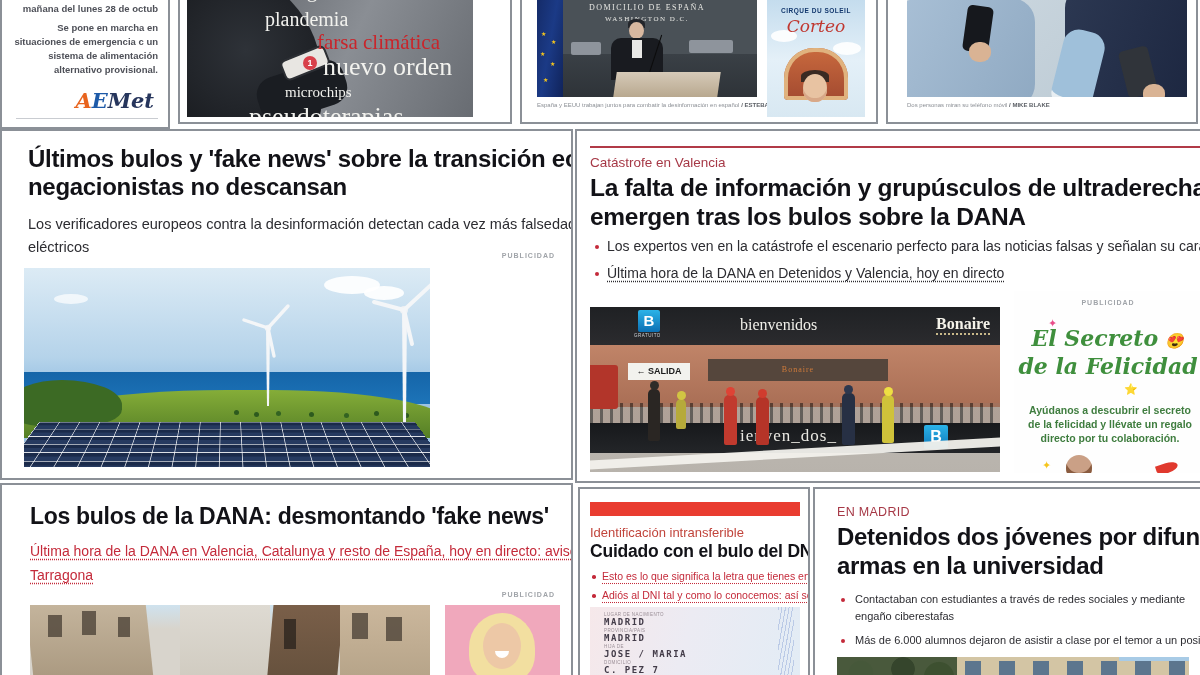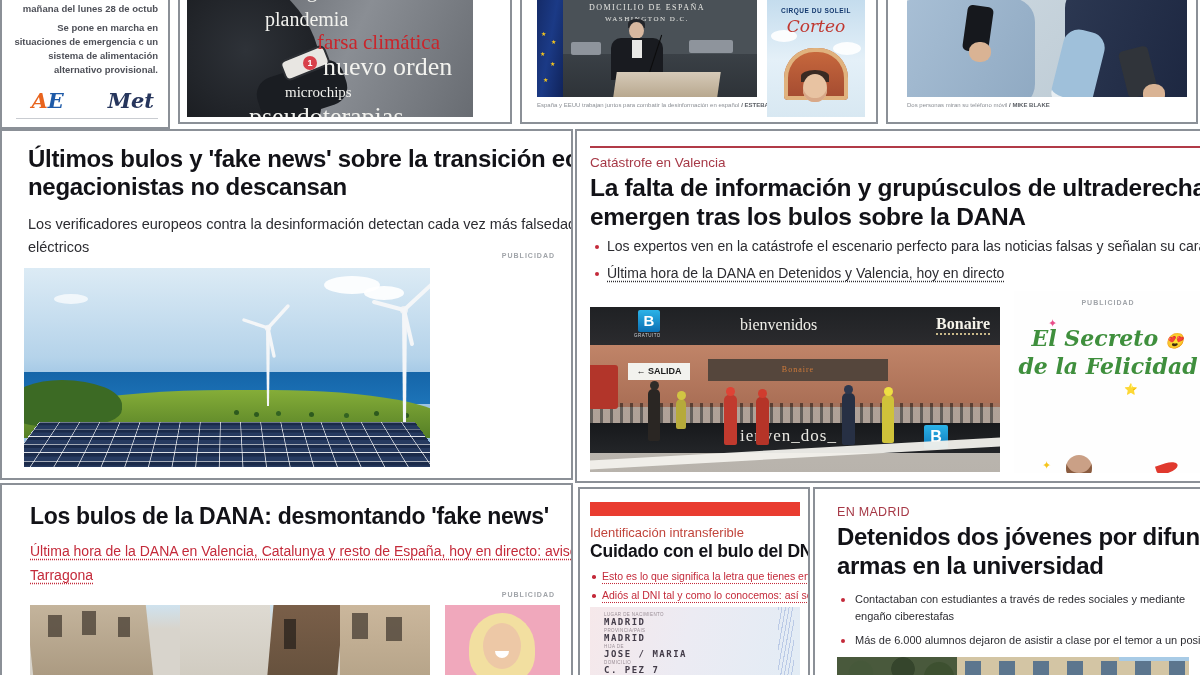--- a/index.html
+++ b/index.html
@@ -11,21 +11,21 @@
   .redlink{color:#c42a3a;text-decoration:underline;text-decoration-style:dotted;text-underline-offset:3px;cursor:pointer;}
   h1,p{margin:0;}
 
   
   .cardA{left:0;top:-12px;width:170px;height:141px;}
   .aemet-text{font-size:9.5px;font-weight:bold;color:#4e5058;text-align:right;line-height:1.5;
               margin:4px 10px 0 8px;}
   .aemet-text.first{margin-top:-2px;}
   .aemet-logo{margin:10px 14px 0 0;text-align:right;font-family:"DejaVu Serif",serif;
               font-style:italic;font-size:21px;font-weight:bold;}
-  .aemet-logo .la{color:#e8641e;} .aemet-logo .le{color:#1e5aa8;} .aemet-logo .lr{color:#26355c;margin-left:44px;}
+  .aemet-logo .la{color:#e8641e;} .aemet-logo .le{color:#1e5aa8;} .aemet-logo .lr{color:#26355c;}
   .aemet-rule{position:absolute;left:14px;right:10px;bottom:8px;height:1px;background:#c9ccd1;}
 
   .cardB{left:178px;top:-12px;width:334px;height:136px;}
   .b-img{position:absolute;left:7px;top:0;width:286px;height:127px;overflow:hidden;
          background:linear-gradient(115deg,#55595f 0%,#8a8e94 55%,#686c72 100%);}
   .b-word{position:absolute;color:#f2f2ee;font-family:"Liberation Serif",serif;white-space:nowrap;}
   .b-word.red{color:#c9252b;}
   .hood{position:absolute;left:-55px;top:-20px;width:190px;height:200px;border-radius:50% 60% 40% 50%;
         background:radial-gradient(circle at 60% 40%,#2e3238 0%,#16181c 70%);}
   .sleeve{position:absolute;left:70px;top:78px;width:90px;height:46px;border-radius:18px;
@@ -315,20 +315,21 @@
       <span class="fig" style="left:252px;top:86px;width:13px;height:52px;background:#273044;"></span>
       <span class="fig" style="left:292px;top:88px;width:12px;height:48px;background:#cfc23a;"></span>
       <div class="fp-tape"></div>
     </div>
     <aside class="f-ad">
       <span class="publabel">PUBLICIDAD</span>
       <span class="ad-spark" style="left:34px;top:26px;color:#e84f8a;">✦</span>
       <span class="ad-t" style="top:34px;font-size:22px;"><span>El Secreto</span> <span style="font-size:15px;">😍</span></span>
       <span class="ad-t" style="top:62px;font-size:22px;">de la Felicidad</span>
       <span class="ad-spark" style="left:110px;top:92px;">⭐</span>
+      <p class="ad-body">Ayúdanos a descubrir el secreto de la felicidad y llévate un regalo directo por tu colaboración.</p>
       <span class="ad-spark" style="left:28px;top:168px;color:#f5c51d;">✦</span>
       <div class="ad-face"></div>
       <div class="ad-petal"></div>
     </aside>
   </section>
 
   <section class="card cardG">
     <h1 class="g-h1">Los bulos de la DANA: desmontando 'fake news'</h1>
     <a class="g-link redlink" style="top:58px;">Última hora de la DANA en Valencia, Catalunya y resto de España, hoy en directo: aviso de fuertes lluvias en l</a>
     <a class="g-link redlink" style="top:82px;">Tarragona</a>

